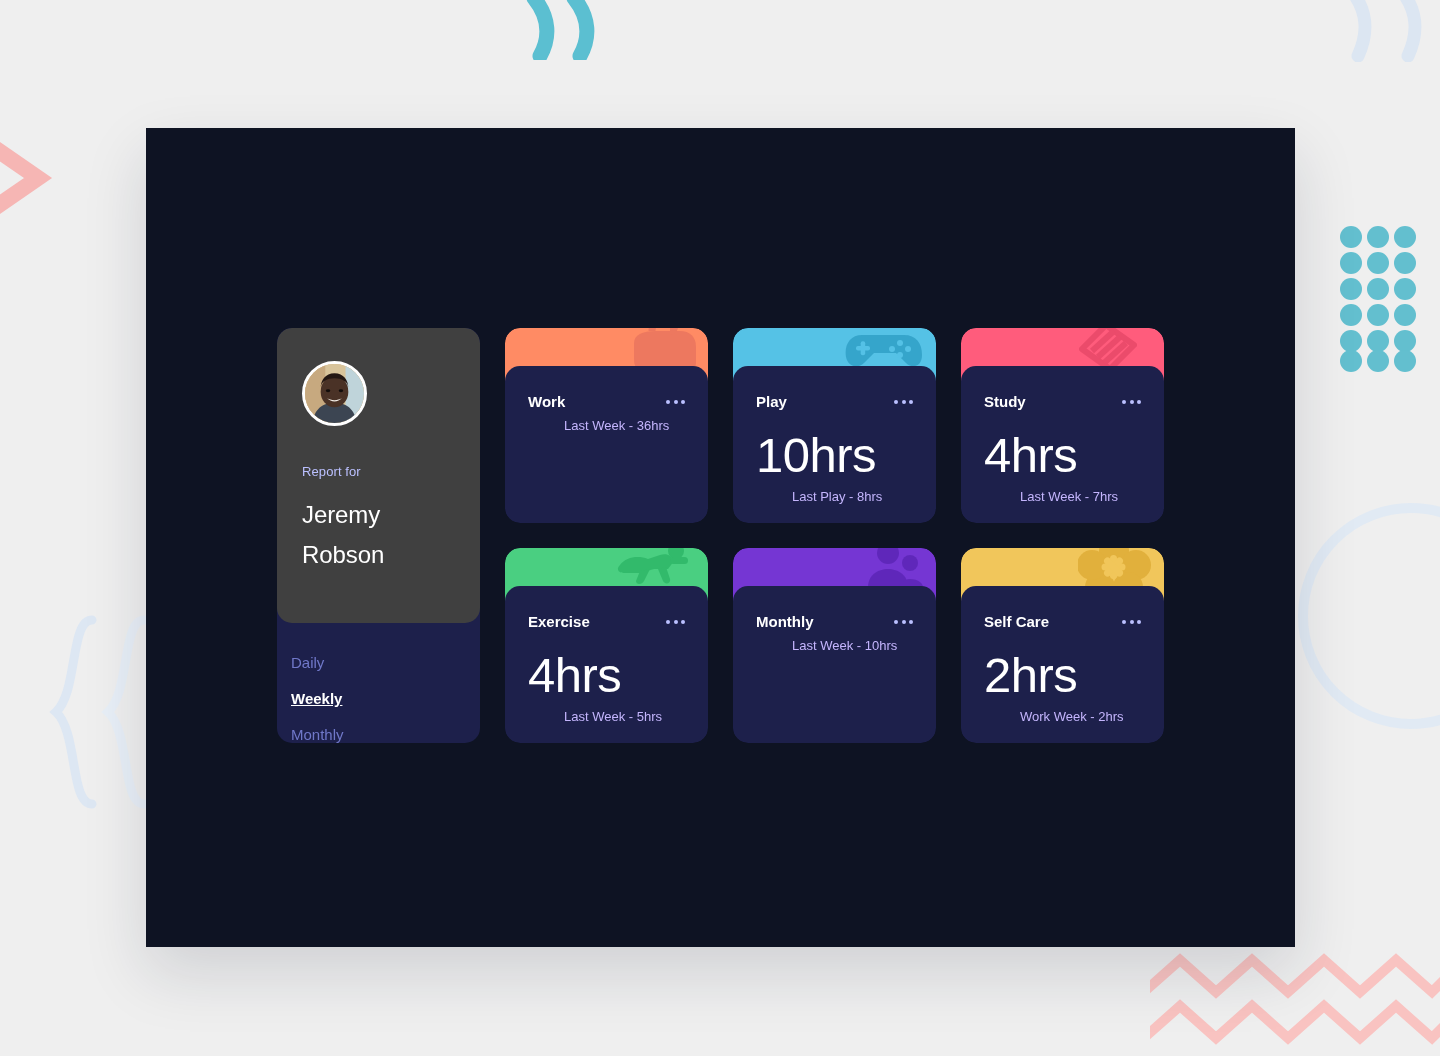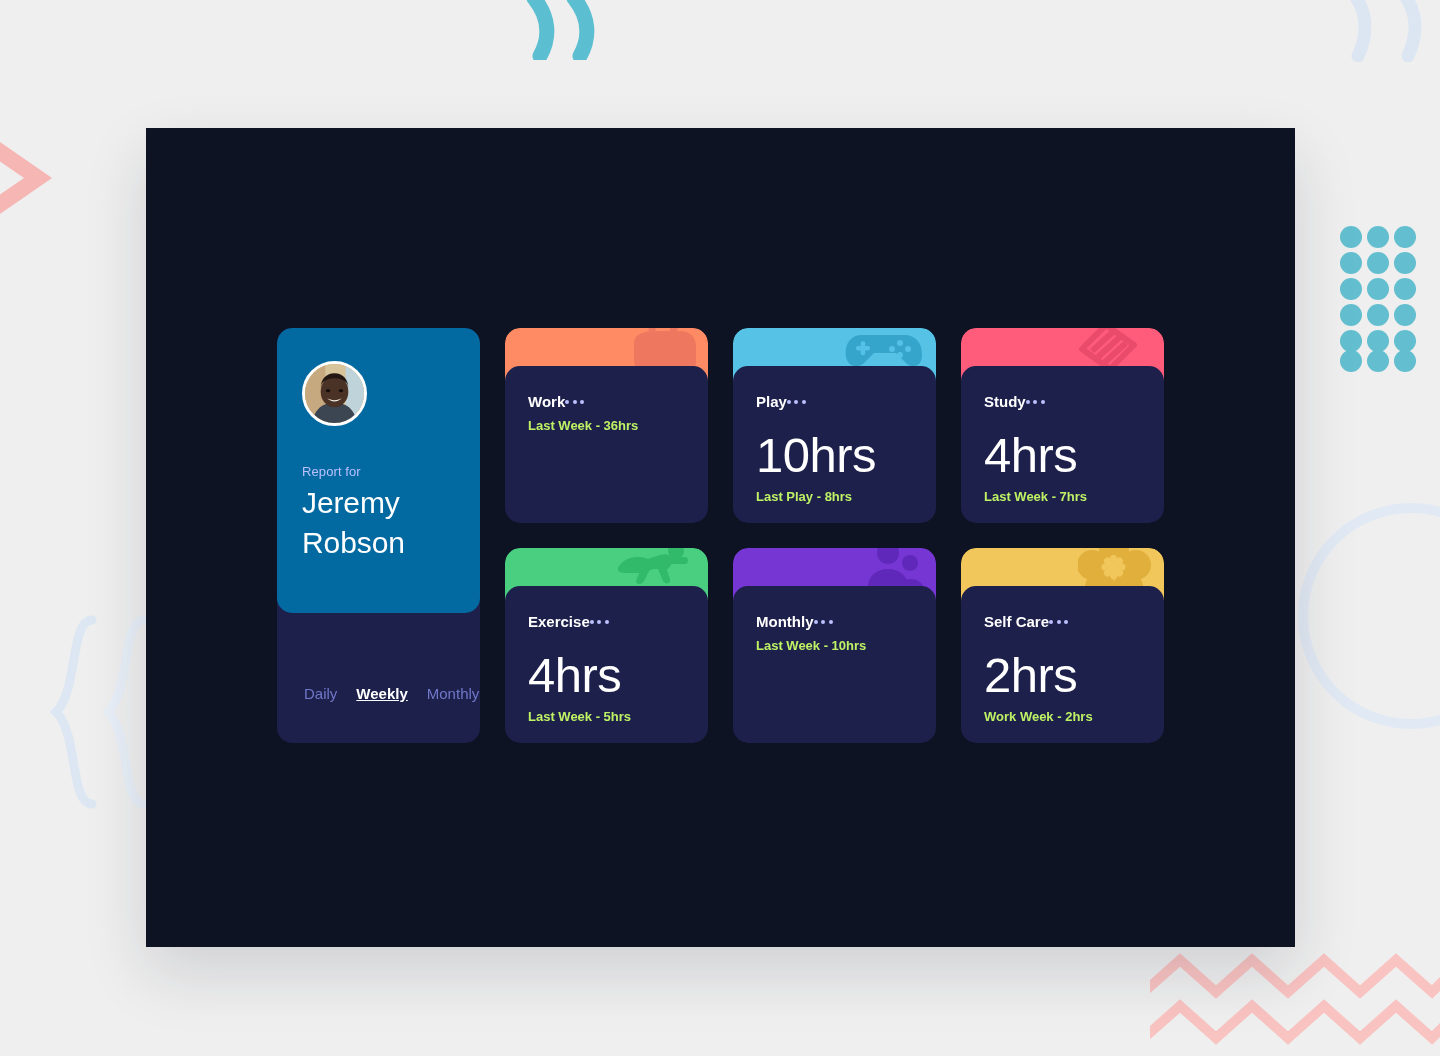--- a/index.html
+++ b/index.html
@@ -52,24 +52,24 @@
   .profile-card {
     grid-row: 1 / span 2;
     background: #1D204B;
     border-radius: 15px;
     overflow: hidden;
     display: flex;
     flex-direction: column;
   }
 
   .profile-top {
-    background: #0369a1;
+    background: #404040;
     border-radius: 15px;
     padding: 33px 0 0 25px;
-    height: 285px;
+    height: 326px;
   }
 
   .avatar {
     width: 65px;
     height: 65px;
     border-radius: 50%;
     border: 3px solid #FFFFFF;
     overflow: hidden;
     position: relative;
     background: #C9A97E;
@@ -78,33 +78,33 @@
 
   .report-label {
     margin-top: 38px;
     font-size: 13px;
     color: #BBC0FF;
     font-weight: 400;
     letter-spacing: 0.1px;
   }
 
   .profile-name {
-    margin-top: 4px;
-    font-size: 30px;
+    margin-top: 16px;
+    font-size: 24px;
     line-height: 40px;
     color: #FFFFFF;
     font-weight: 300;
     letter-spacing: -0.1px;
   }
 
   .profile-nav {
     flex: 1;
-    padding: 23px 0 0 27px;
+    padding: 23px 0 0 14px;
     display: flex;
-    flex-direction: row;
+    flex-direction: column;
     gap: 19px;
     margin-top: 8px;
   }
 
   .nav-item {
     font-size: 15px;
     color: #7078C9;
     background: none;
     border: none;
     padding: 0;
@@ -141,21 +141,21 @@
     top: 38px;
     background: #1D204B;
     border-radius: 15px;
     padding: 27px 23px 0 23px;
     cursor: pointer;
   }
 
   .stat-head {
     display: flex;
     align-items: center;
-    justify-content: flex-start;
+    justify-content: space-between;
   }
 
   .stat-title {
     font-size: 15px;
     font-weight: 700;
     color: #FFFFFF;
   }
 
   .ellipsis-btn {
     display: flex;
@@ -178,22 +178,23 @@
     font-size: 49px;
     line-height: 52px;
     font-weight: 300;
     color: #FFFFFF;
     letter-spacing: -0.5px;
   }
 
   .stat-prev {
     margin-top: 8px;
     font-size: 13px;
-    color: #bef264;
-    font-weight: 700;
+    color: #c4b5fd;
+    font-weight: 400;
+    margin-left: 36px;
   }
 </style>
 </head>
 <body>
 
 <svg class="deco deco-quote-teal" width="90" height="66" viewBox="0 0 90 66">
   <path d="M14 4 C30 24, 30 44, 20 62" stroke="#5BBFD1" stroke-width="15" stroke-linecap="round" fill="none"></path>
   <path d="M54 4 C70 24, 70 44, 60 62" stroke="#5BBFD1" stroke-width="15" stroke-linecap="round" fill="none"></path>
 </svg>
 

